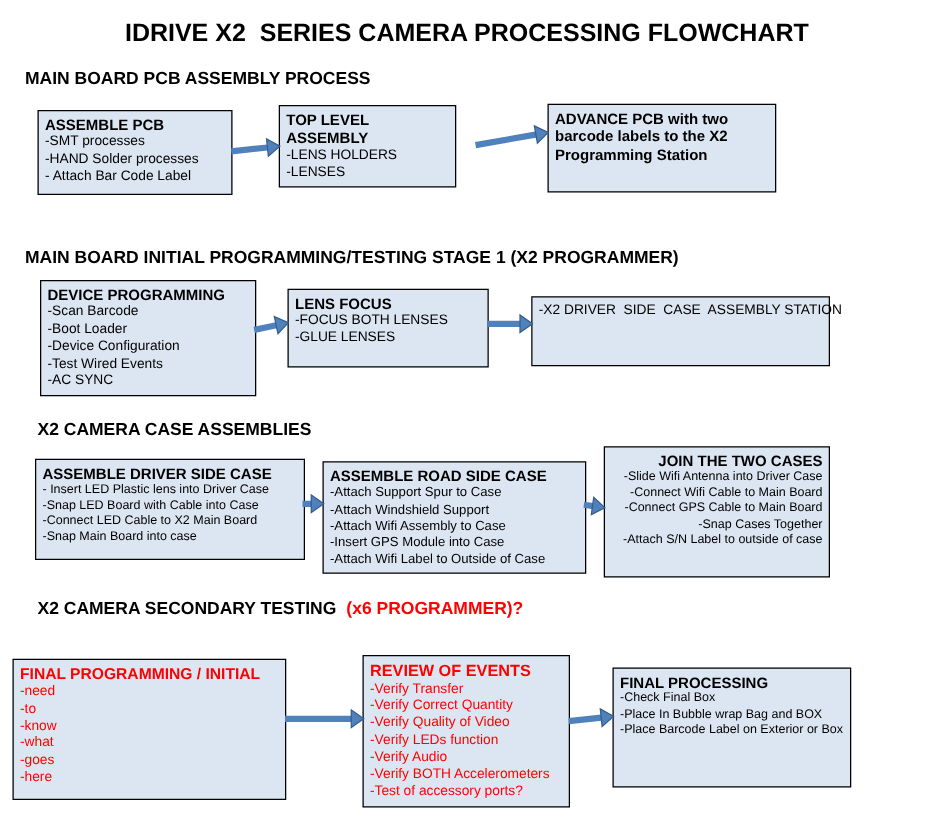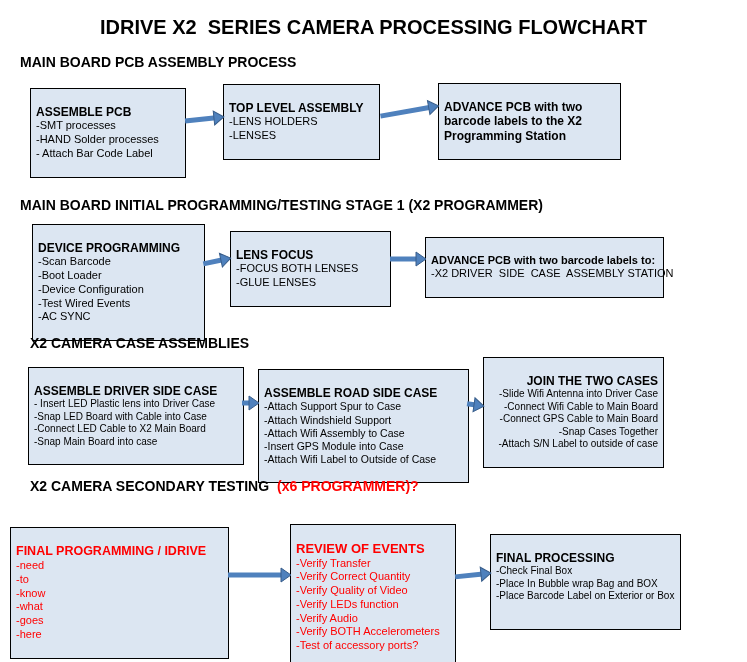--- a/index.html
+++ b/index.html
@@ -31,21 +31,21 @@
     font-weight: bold;
     white-space: nowrap;
     color: var(--text, #000);
   }
   .section-heading .red-part { color: var(--red-text, #f00); margin-left: 8px; }
 
   .flow-box {
     position: absolute;
     background: var(--box-fill, #dce6f2);
     border: 1px solid var(--box-border, #000);
-    padding: 16px 5px;
+    padding: 4px 5px;
   }
   .flow-box .box-title {
     font-weight: bold;
     font-size: 12px;
     line-height: 1.2;
   }
   .flow-box .box-item {
     font-size: var(--item-fs, 11px);
     line-height: 1.25;
     white-space: pre;
@@ -63,21 +63,21 @@
 <div id="canvas">
   <div id="chart-title">IDRIVE X2  SERIES CAMERA PROCESSING FLOWCHART</div>
   <div id="sections-root">
       <div class="section-heading" style="left: 20px; top: 54px;"><span>MAIN BOARD PCB ASSEMBLY PROCESS</span></div>
       <div class="flow-box" style="left: 30px; top: 88px; width: 156px; min-height: 68px;">
         <div class="box-title">ASSEMBLE PCB</div>
         <div class="box-item">-SMT processes</div>
         <div class="box-item">-HAND Solder processes</div>
         <div class="box-item">- Attach Bar Code Label</div>
       </div>
-      <div class="flow-box" style="left: 223px; top: 84px; width: 157px; min-height: 66px;">
+      <div class="flow-box" style="left: 223px; top: 84px; width: 142px; min-height: 66px;">
         <div class="box-title">TOP LEVEL ASSEMBLY</div>
         <div class="box-item">-LENS HOLDERS</div>
         <div class="box-item">-LENSES</div>
       </div>
       <div class="flow-box" style="left: 438px; top: 83px; width: 183px; min-height: 71px;">
         <div class="box-title">ADVANCE PCB with two barcode labels to the  X2 Programming Station</div>
       </div>
       <div class="arrow" style="left: 184px; top: 110px; width: 41px; transform: rotate(-6deg);">
         <svg width="41" height="18" viewBox="0 0 41 18">
           <line x1="1" y1="9" x2="32" y2="9" stroke="#4f81bd" stroke-width="5"></line>
@@ -98,21 +98,20 @@
         <div class="box-item">-Device Configuration</div>
         <div class="box-item">-Test Wired Events</div>
         <div class="box-item">-AC SYNC</div>
       </div>
       <div class="flow-box" style="left: 230px; top: 231px; width: 161px; min-height: 63px;">
         <div class="box-title">LENS FOCUS</div>
         <div class="box-item">-FOCUS BOTH LENSES</div>
         <div class="box-item">-GLUE LENSES</div>
       </div>
       <div class="flow-box" style="left: 425px; top: 237px; width: 239px; min-height: 56px;">
-        <div class="box-title" style="font-size: 11px; white-space: pre;">ADVANCE PCB with two barcode labels to:</div>
         <div class="box-item">-X2 DRIVER  SIDE  CASE  ASSEMBLY STATION</div>
       </div>
       <div class="arrow" style="left: 202px; top: 252px; width: 30px; transform: rotate(-12deg);">
         <svg width="30" height="18" viewBox="0 0 30 18">
           <line x1="1" y1="9" x2="21" y2="9" stroke="#4f81bd" stroke-width="5"></line>
           <polygon points="19,2 19,16 29,9" fill="#4f81bd" stroke="#385d8a" stroke-width="1"></polygon>
         </svg>
       </div>
       <div class="arrow" style="left: 389px; top: 250px; width: 38px;">
         <svg width="38" height="18" viewBox="0 0 38 18">
@@ -151,21 +150,21 @@
         </svg>
       </div>
       <div class="arrow" style="left: 466px; top: 396px; width: 19px; transform: rotate(8deg);">
         <svg width="19" height="18" viewBox="0 0 19 18">
           <line x1="1" y1="9" x2="10" y2="9" stroke="#4f81bd" stroke-width="5"></line>
           <polygon points="8,2 8,16 18,9" fill="#4f81bd" stroke="#385d8a" stroke-width="1"></polygon>
         </svg>
       </div>
       <div class="section-heading" style="left: 30px; top: 478px;"><span>X2 CAMERA SECONDARY TESTING</span><span class="red-part">(x6 PROGRAMMER)?</span></div>
       <div class="flow-box red" style="left: 10px; top: 527px; width: 219px; min-height: 113px;">
-        <div class="box-title" style="font-size: 12.5px;">FINAL PROGRAMMING / IDRIVE</div>
+        <div class="box-title" style="font-size: 12.5px;">FINAL PROGRAMMING / INITIAL</div>
         <div class="box-item">-need</div>
         <div class="box-item">-to</div>
         <div class="box-item">-know</div>
         <div class="box-item">-what</div>
         <div class="box-item">-goes</div>
         <div class="box-item">-here</div>
       </div>
       <div class="flow-box red" style="left: 290px; top: 524px; width: 166px; min-height: 122px;">
         <div class="box-title" style="font-size: 13px;">REVIEW OF EVENTS</div>
         <div class="box-item">-Verify Transfer</div>

